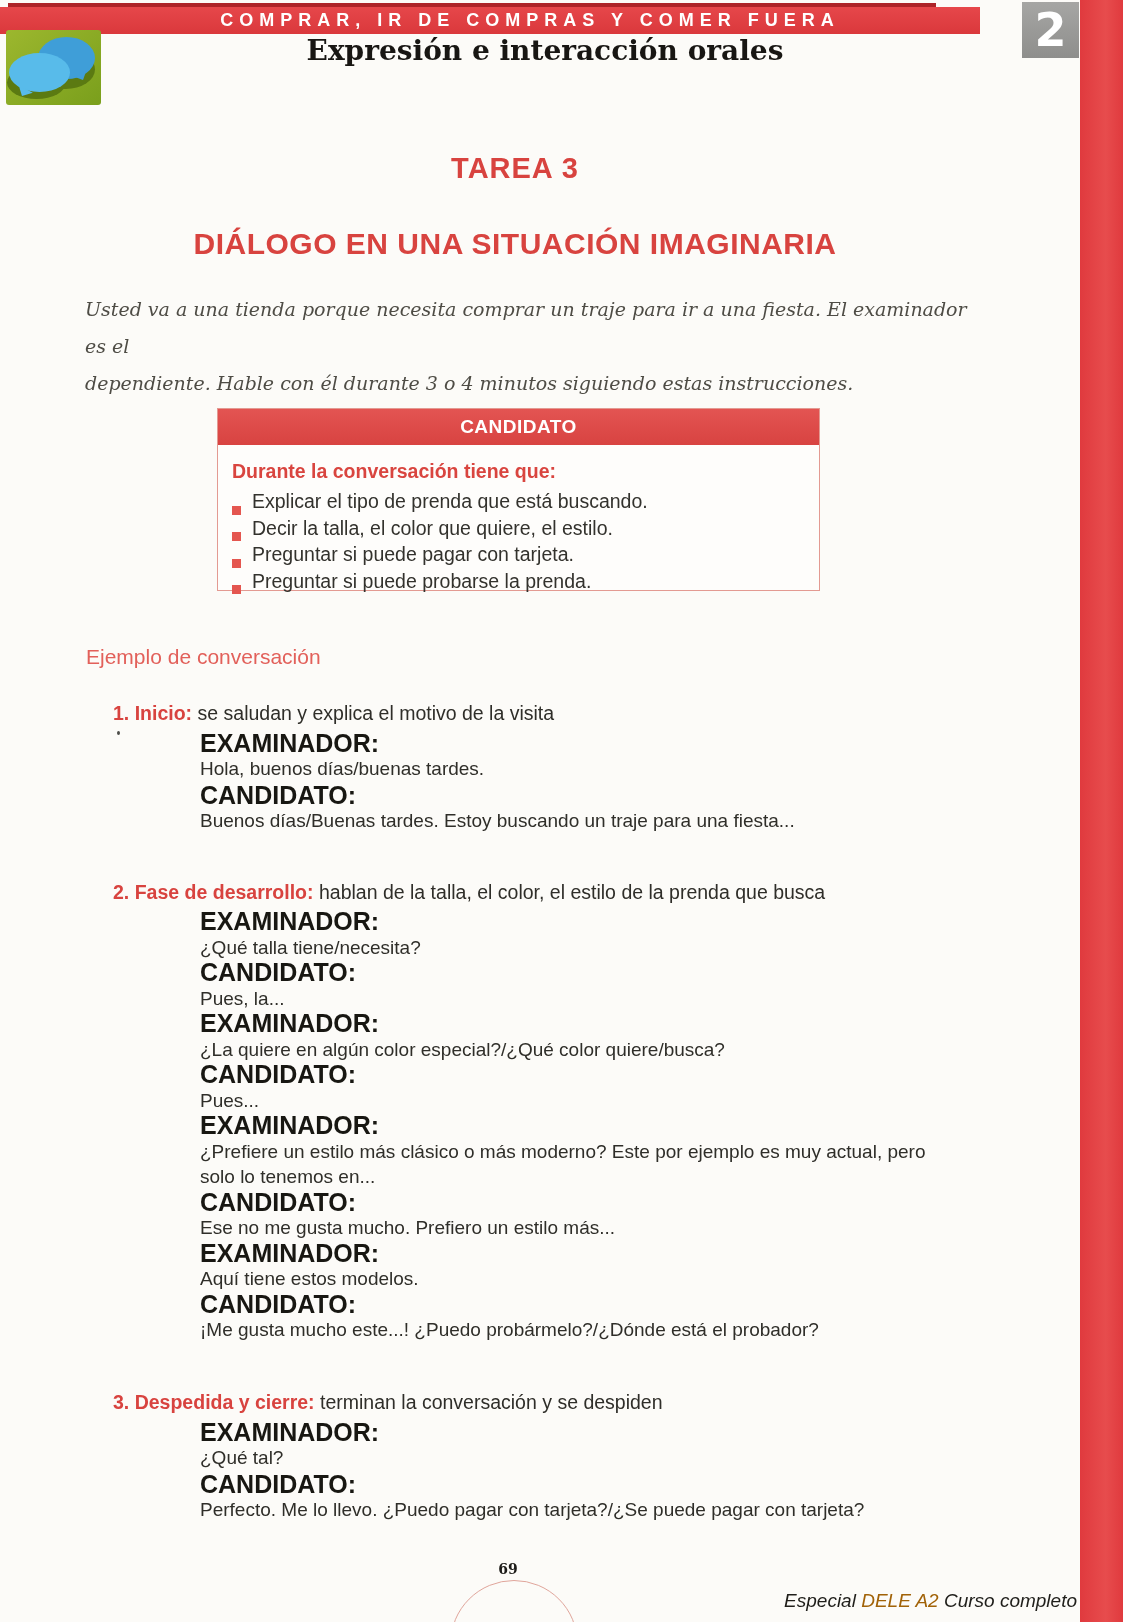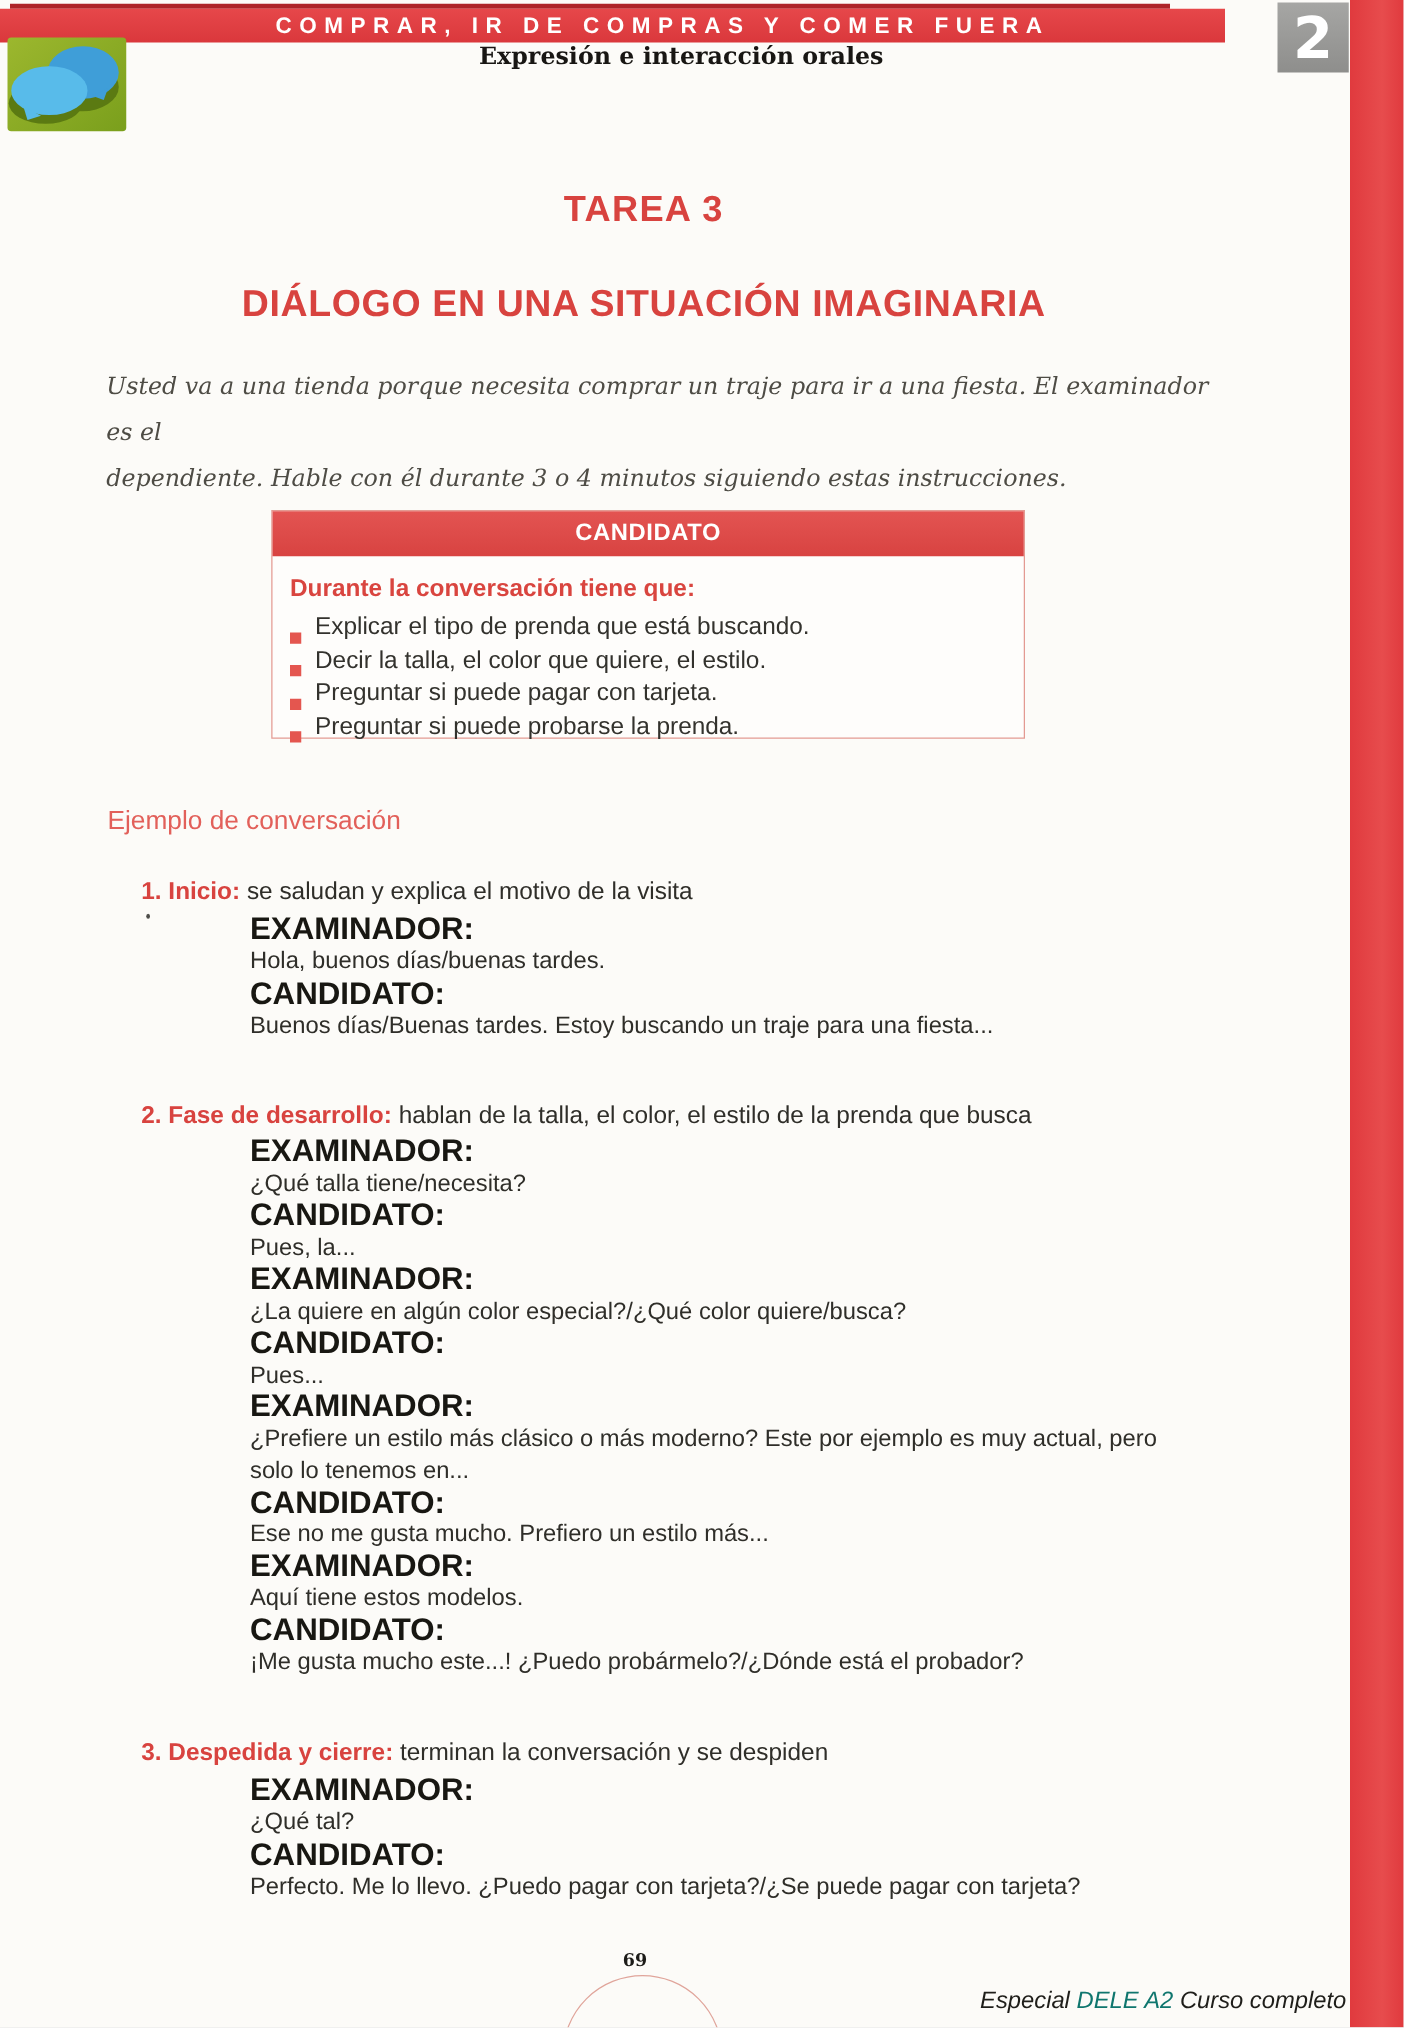--- a/index.html
+++ b/index.html
@@ -11,21 +11,21 @@
   .banner-topline{position:absolute;left:8px;top:3px;width:928px;height:4px;background:#ad2428;}
   .banner{
     position:absolute;left:0;top:7px;width:980px;height:27px;box-sizing:border-box;
     background:linear-gradient(180deg,#e6474a,#da383c);
     color:#fff;font-weight:bold;font-size:18px;letter-spacing:6px;
     text-align:center;line-height:27px;padding-left:80px;white-space:nowrap;
   }
   .section-title{
     position:absolute;left:0;top:34px;width:1074px;box-sizing:border-box;padding-left:16px;
     text-align:center;font-family:"DejaVu Serif","Liberation Serif",serif;
-    font-weight:bold;font-size:19px;color:#181613;
+    font-weight:bold;font-size:28px;color:#181613;
   }
   .unit-box{
     position:absolute;left:1022px;top:2px;width:57px;height:56px;
     background:linear-gradient(180deg,#a6a6a4,#8e8e8c);
     color:#fff;font-weight:bold;font-size:46px;line-height:56px;text-align:center;
     font-family:"DejaVu Sans",sans-serif;
   }
   .side-bar{position:absolute;left:1080px;top:0;width:43px;height:1622px;
     background:linear-gradient(90deg,#e03a3e,#e74c4d 60%,#e03a3e);}
   
@@ -66,21 +66,21 @@
   .stage2 .dialog div{line-height:25.5px;}
   .dialog .speaker{font-weight:bold;color:#181712;font-size:25px;}
   .stray-dot{position:absolute;left:117px;top:731px;width:3px;height:4px;background:#4d4d49;border-radius:50%;}
   
   .page-circle{position:absolute;left:450px;top:1580px;width:126px;height:126px;
     border:1.5px solid #e0a59b;border-radius:50%;background:transparent;}
   .page-num{position:absolute;left:486px;top:1561px;width:44px;text-align:center;
     font-family:"DejaVu Serif","Liberation Serif",serif;font-weight:bold;font-size:14px;
     color:#1c1b18;background:#fcfbf8;}
   .footer-brand{position:absolute;right:46px;top:1590px;font-style:italic;font-size:19px;color:#1f1e1a;}
-  .footer-brand .red{color:#0f766e;margin-top:22px;}
+  .footer-brand .red{color:#a16207;margin-top:22px;}
 </style>
 </head>
 <body>
 
 <div class="page">
 
   <div class="banner-topline"></div>
   <div class="banner">
     <span>COMPRAR, IR DE COMPRAS Y COMER FUERA</span>
   </div>

